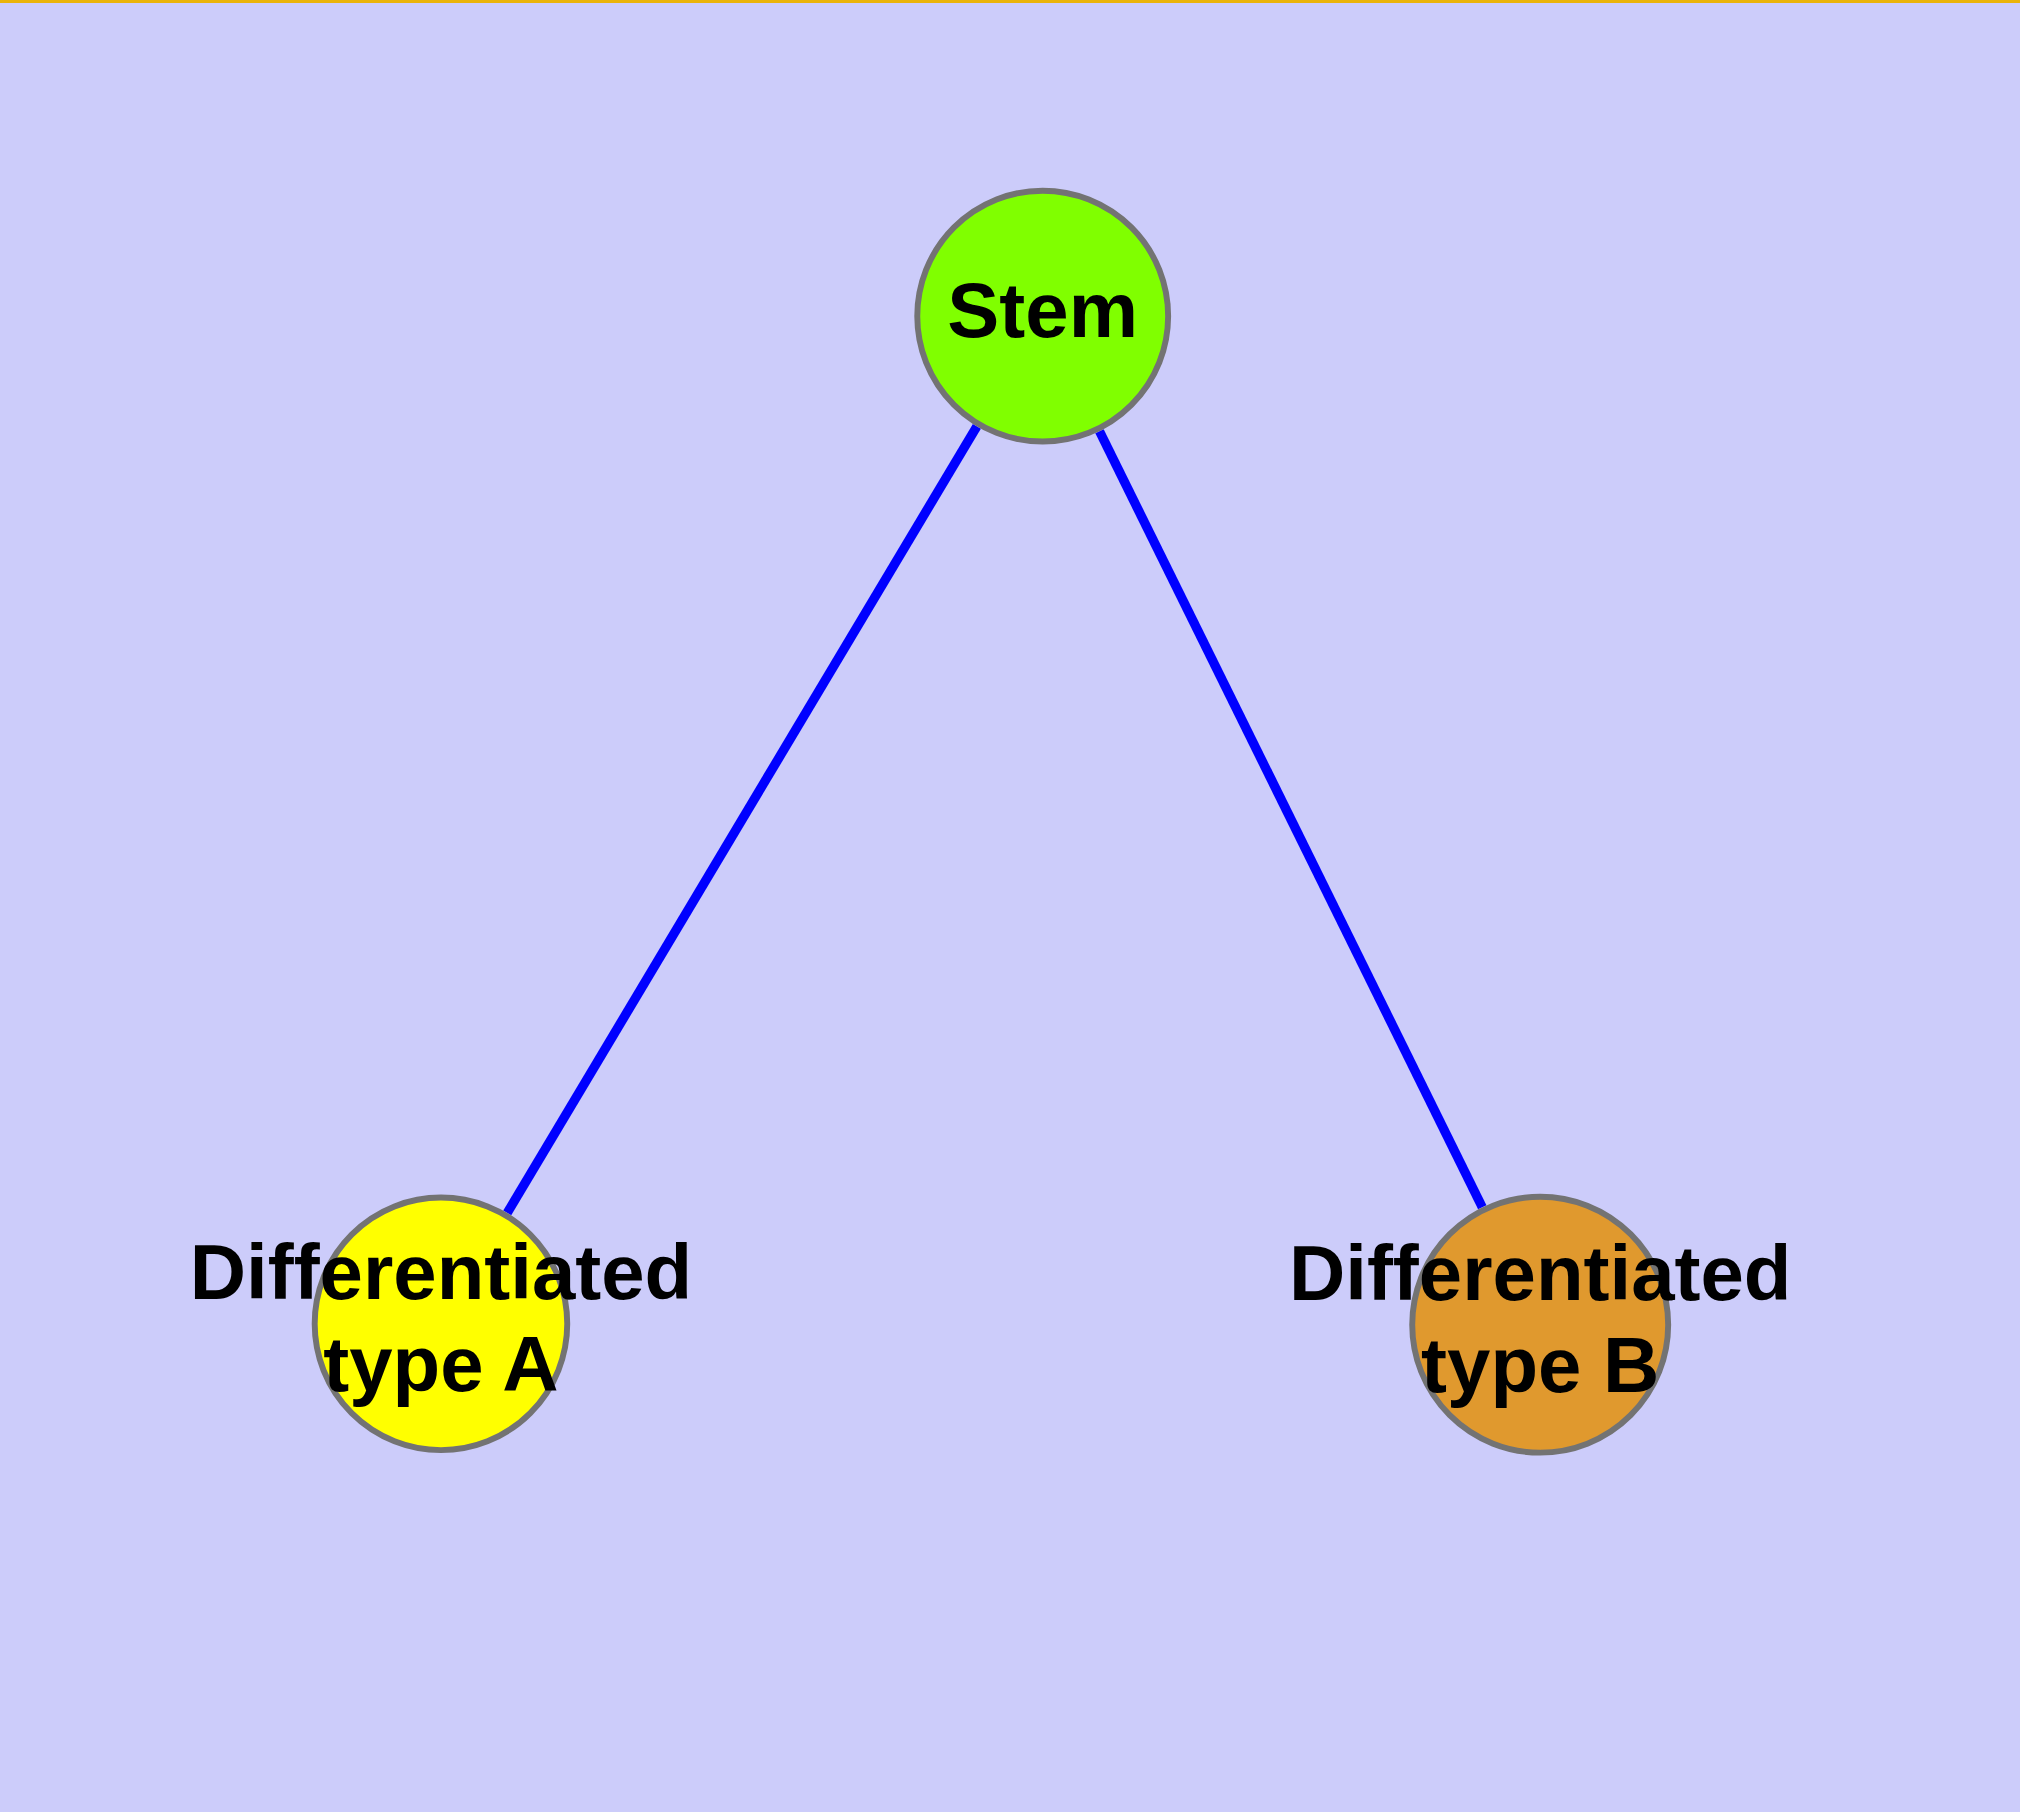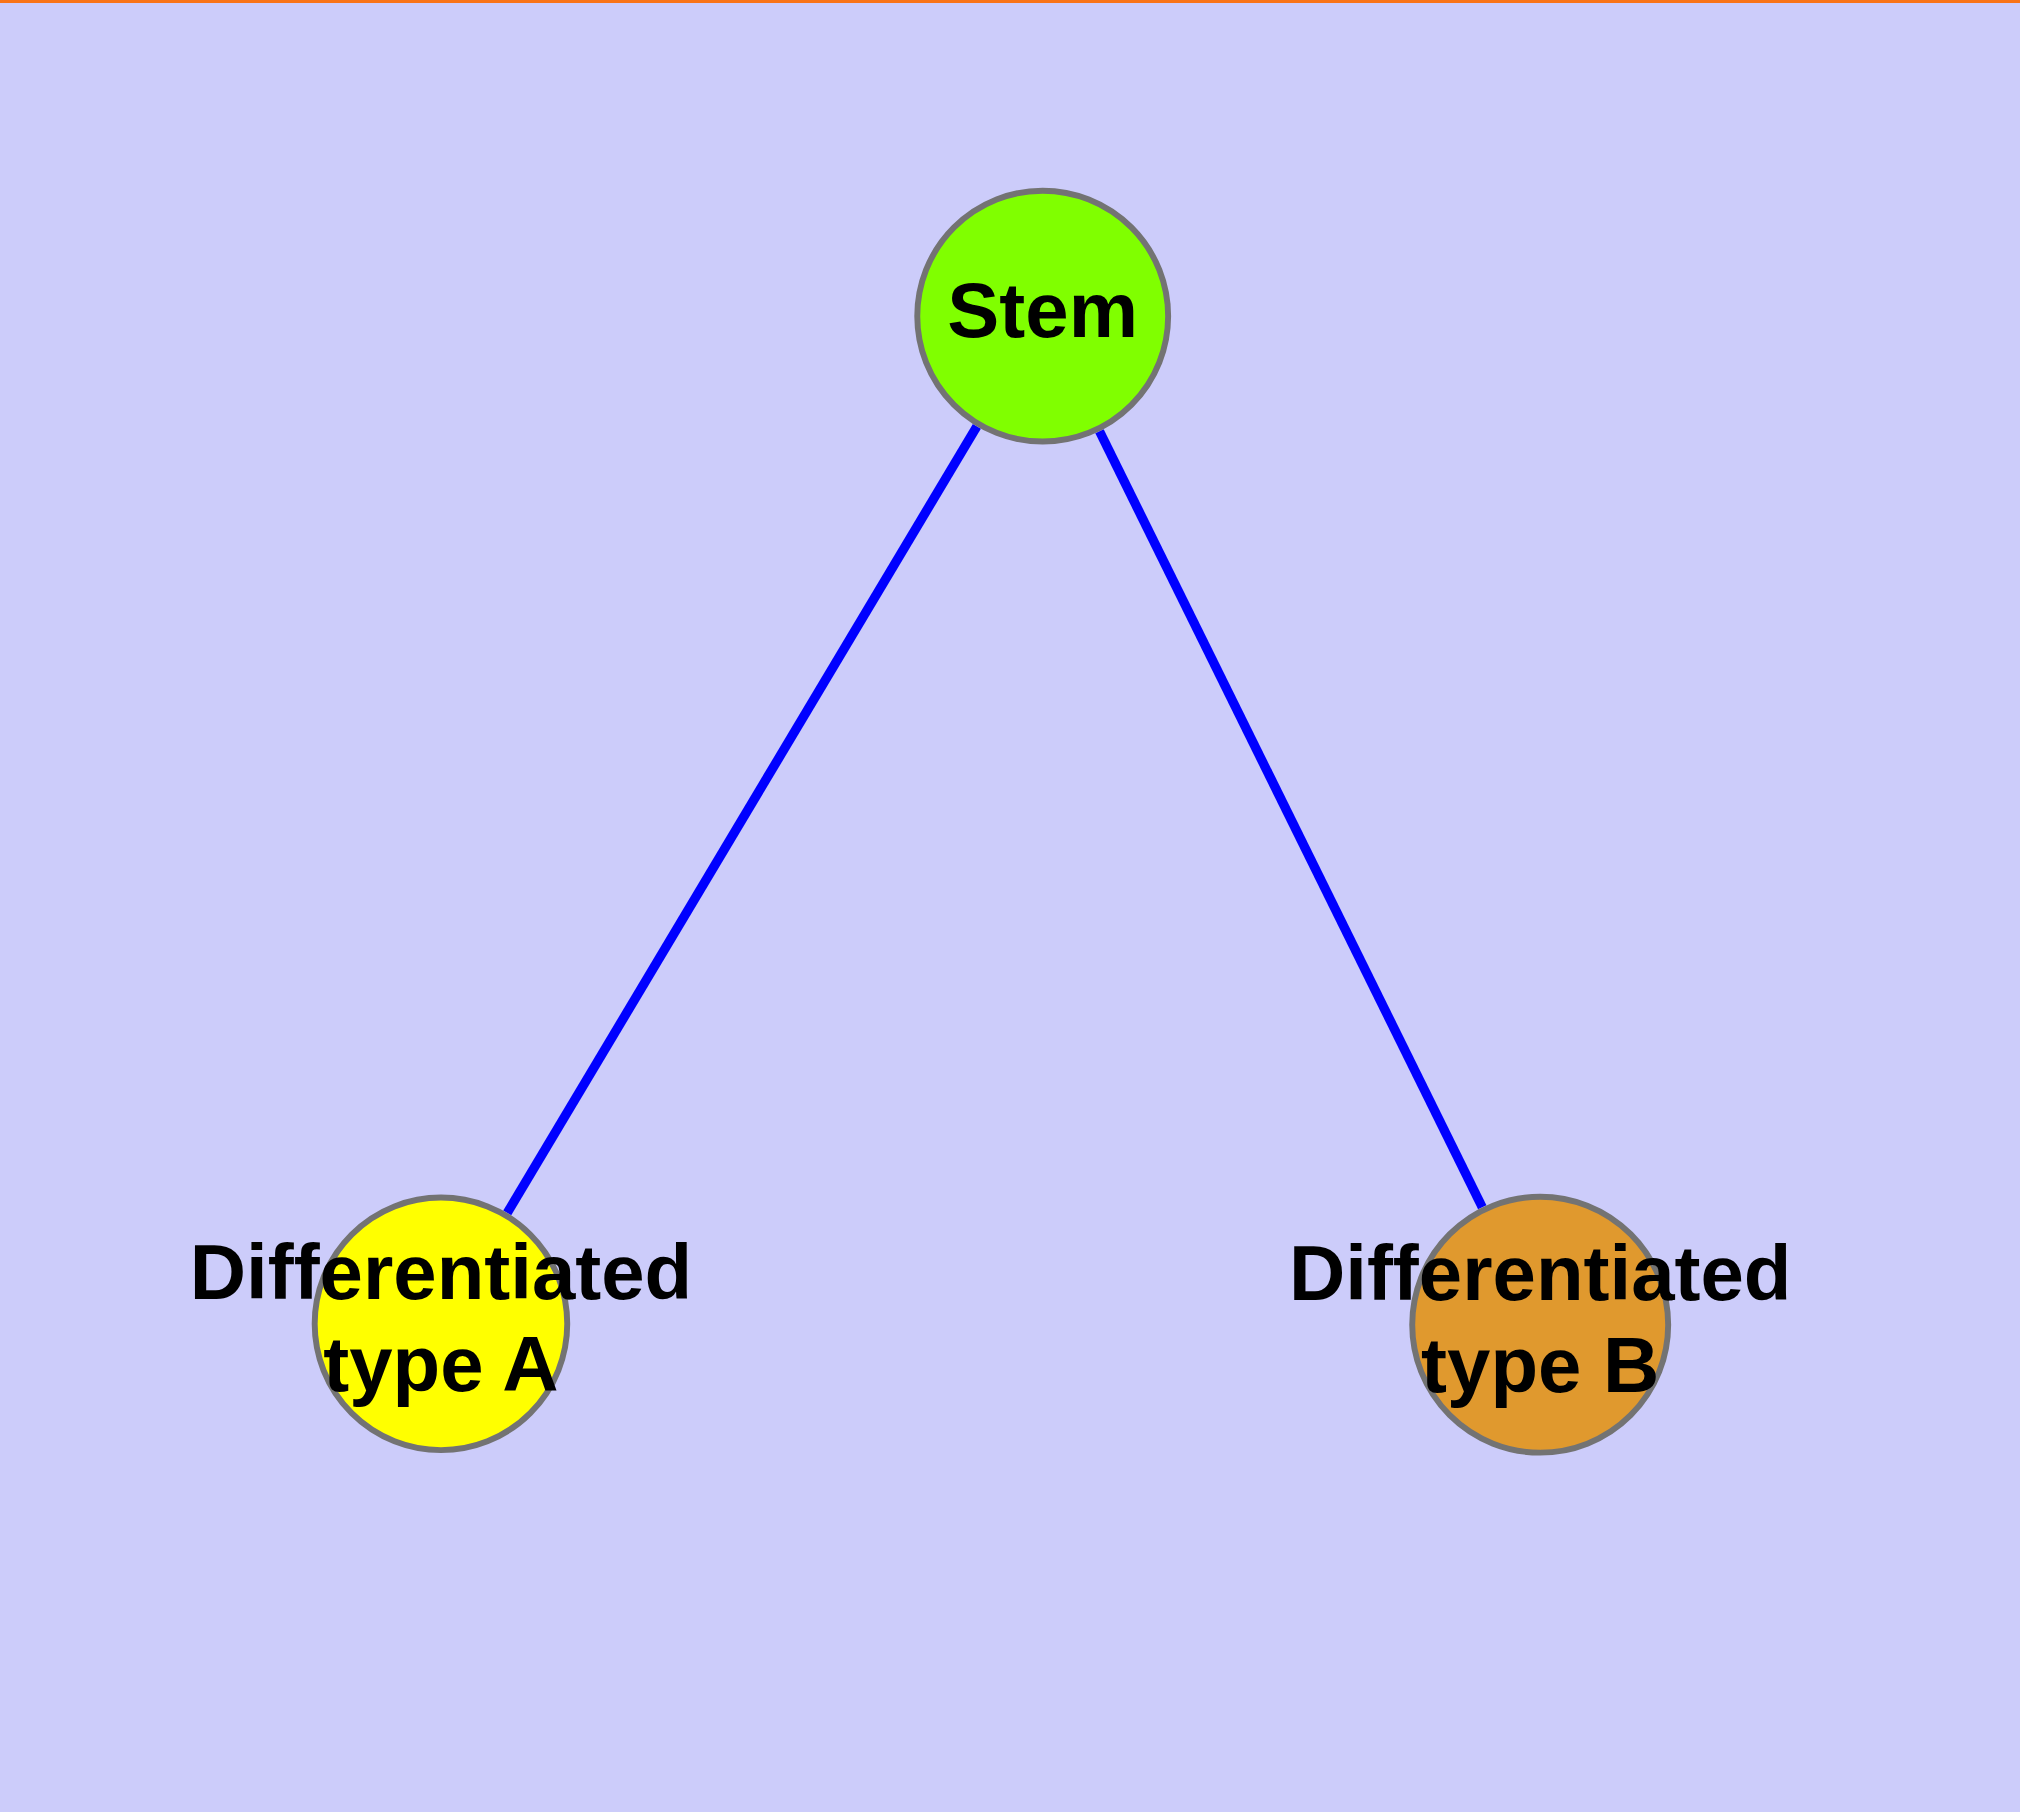--- a/index.html
+++ b/index.html
@@ -6,21 +6,21 @@
   html, body {
     margin: 0;
     padding: 0;
     background: #ffffff;
   }
   #canvas {
     position: relative;
     width: 2021px;
     height: 1812px;
     overflow: hidden;
-    background: #f97316;
+    background: #eab308;
     font-family: "Liberation Sans", "DejaVu Sans", sans-serif;
   }
   #plot-bg {
     position: absolute;
     left: 0;
     top: 2.5px;
     width: 2021px;
     height: 1810px;
   }
   #graph-svg {

